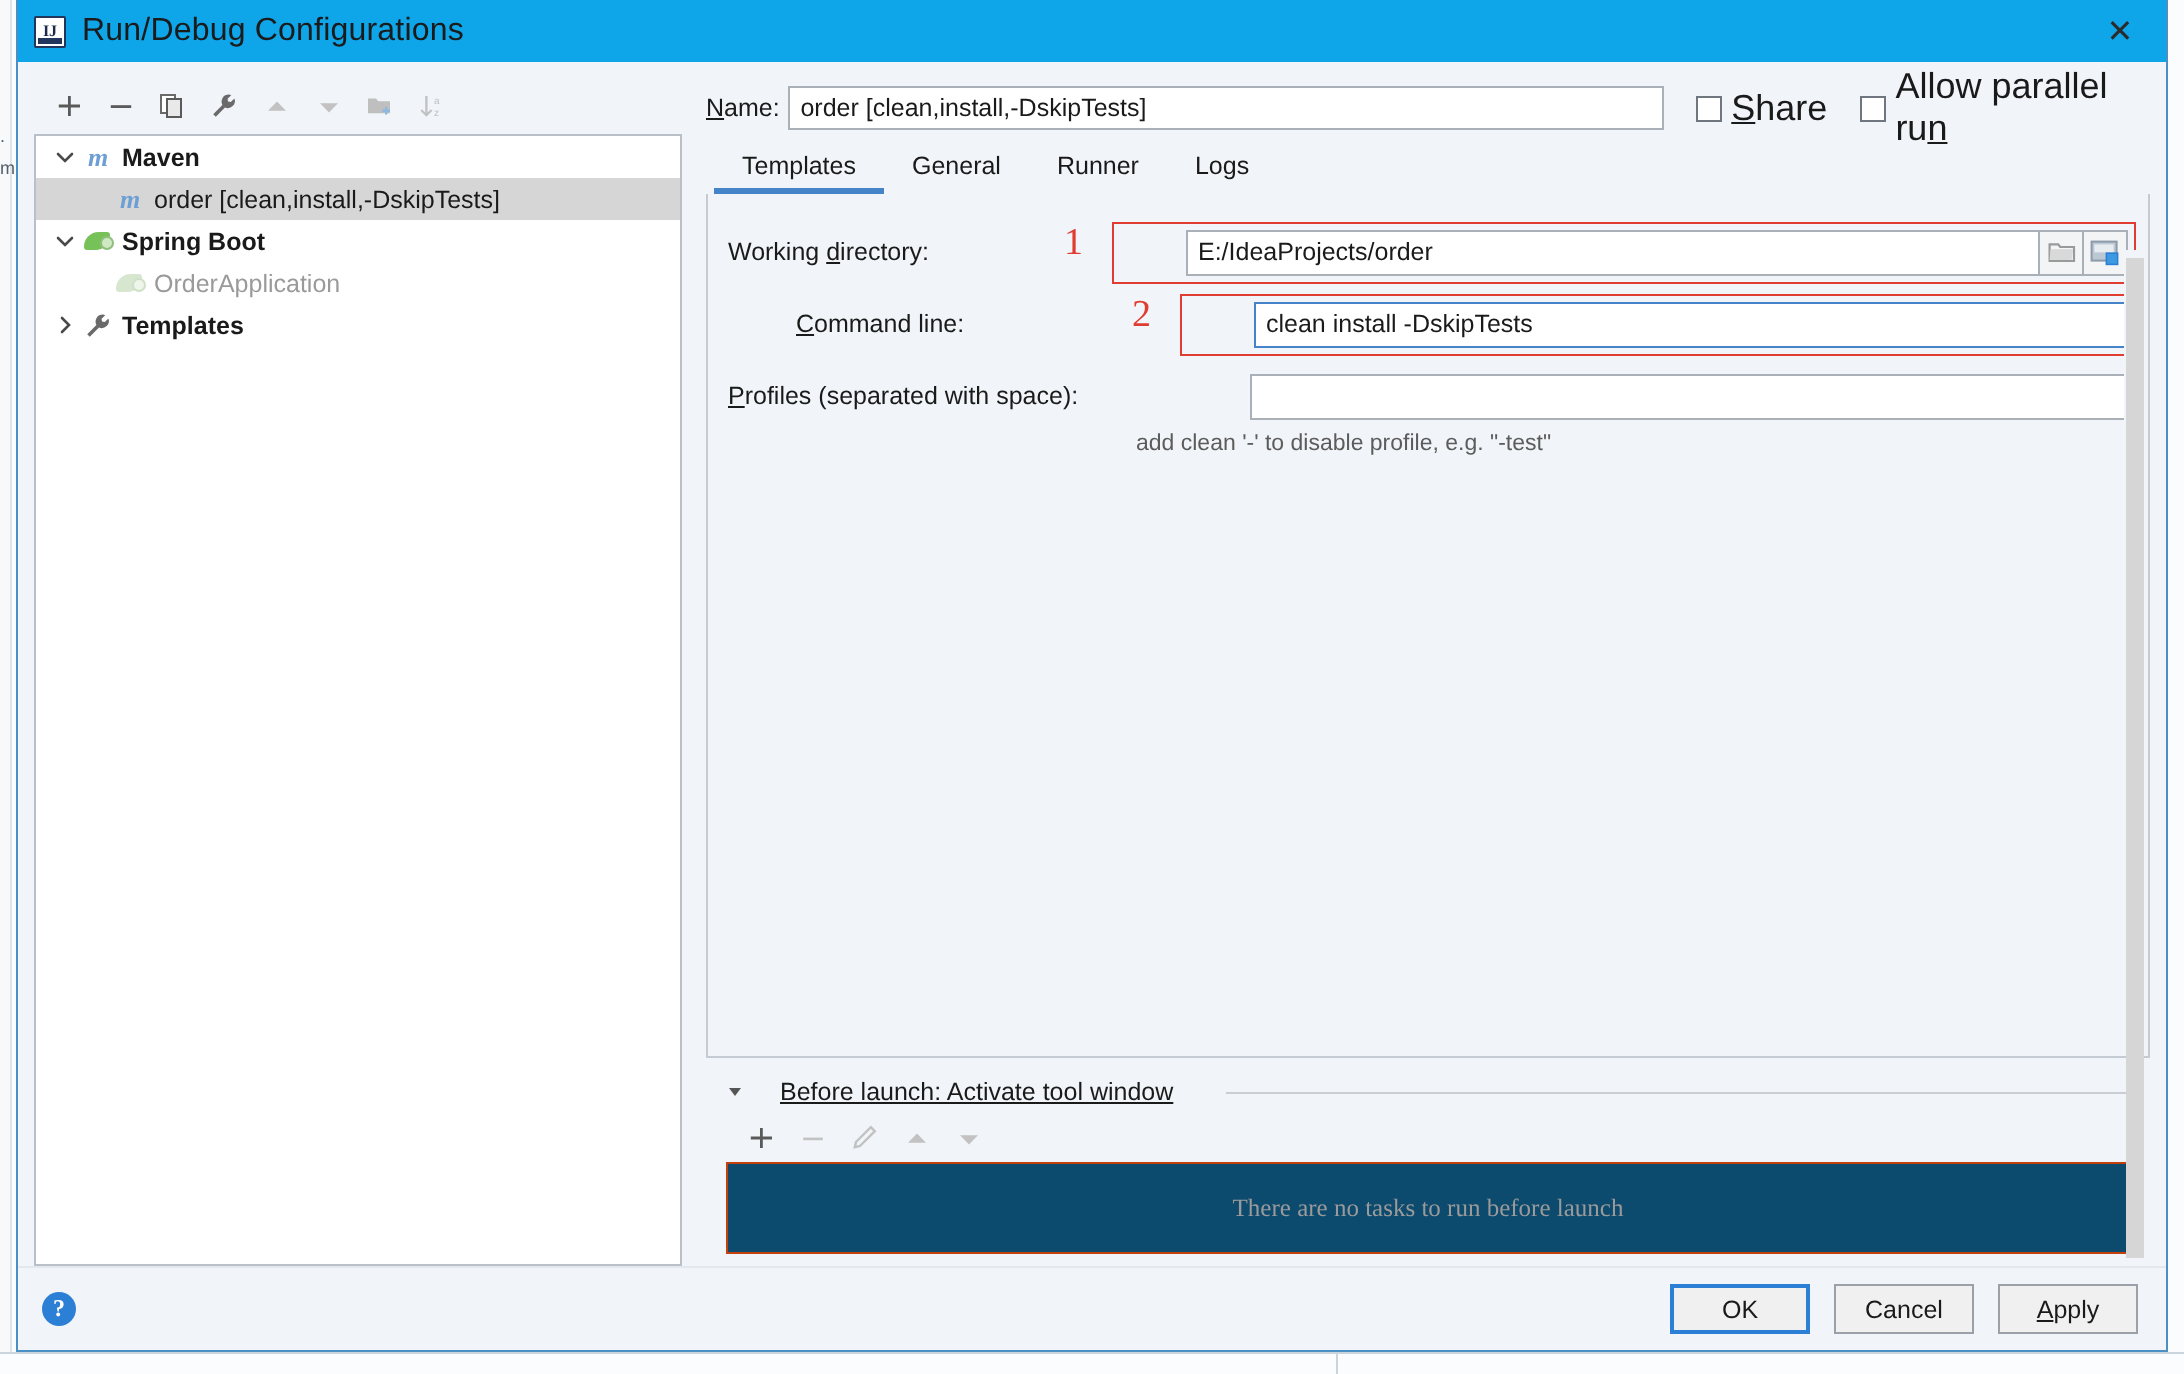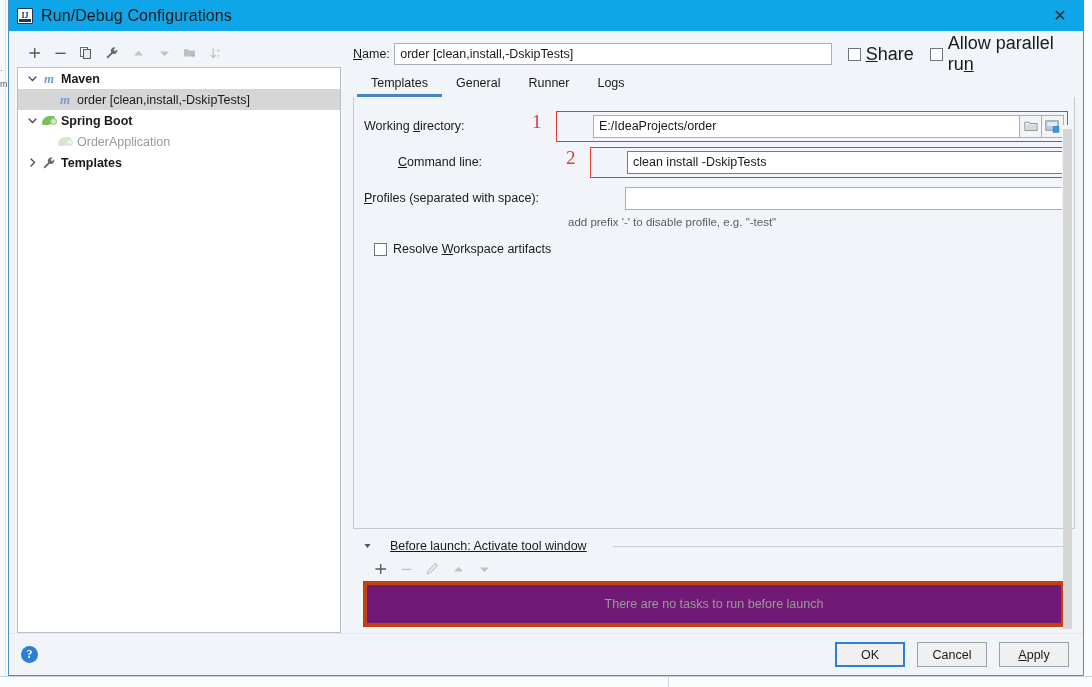--- a/index.html
+++ b/index.html
@@ -303,23 +303,23 @@
   }
   #bl-header .tri { color: #555; font-size: 9px; }
   #bl-header .bl-rule {
     flex: 1 1 auto; height: 1px; background: #c9ced4; margin-left: 8px;
   }
   #bl-toolbar {
     height: 24px; display: flex; align-items: center; padding-left: 4px;
   }
   #bl-list {
     height: 46px;
-    border: 4px solid #c2410c; background: #701a75;
-    display: flex; align-items: center; justify-content: center;
-    color: #9a9a9a; font-size: 12.5px;
+    border: 1px solid #c2410c; background: #0c4a6e;
+    display: flex; align-items: center; justify-content: center;
+    color: #9a9a9a; font-size: 12.5px; font-family: Liberation Serif, serif;
   }
 
   
   #panelscroll {
     position: absolute;
     right: 1px; top: 28px; width: 11px; bottom: 0px;
     background: #f1f4f8;
   }
   #panelscroll .thumb {
     position: absolute; left: 1px; top: 4px; width: 9px; height: 500px;
@@ -555,26 +555,22 @@
           </div>
         </div>
 
         <div class="frow" style="margin-top:6px;gap:32px;">
           <div class="flabel"><u>P</u>rofiles (separated with space):</div>
           <div class="fieldwrap">
             <div class="finput"></div>
           </div>
         </div>
 
-        <div class="hint">add prefix '-' to disable profile, e.g. "-test"</div>
-
-        <div class="panel-cbx">
-          <span class="box"></span>
-          <span>Resolve <u>W</u>orkspace artifacts</span>
-        </div>
+        <div class="hint">add clean '-' to disable profile, e.g. "-test"</div>
+
 
         <div id="panelscroll">
           <div class="thumb"></div>
         </div>
       </div>
 
       <div id="beforelaunch">
         <div id="bl-header">
           <span class="tri">
             <svg width="9" height="9" viewBox="0 0 9 9">

